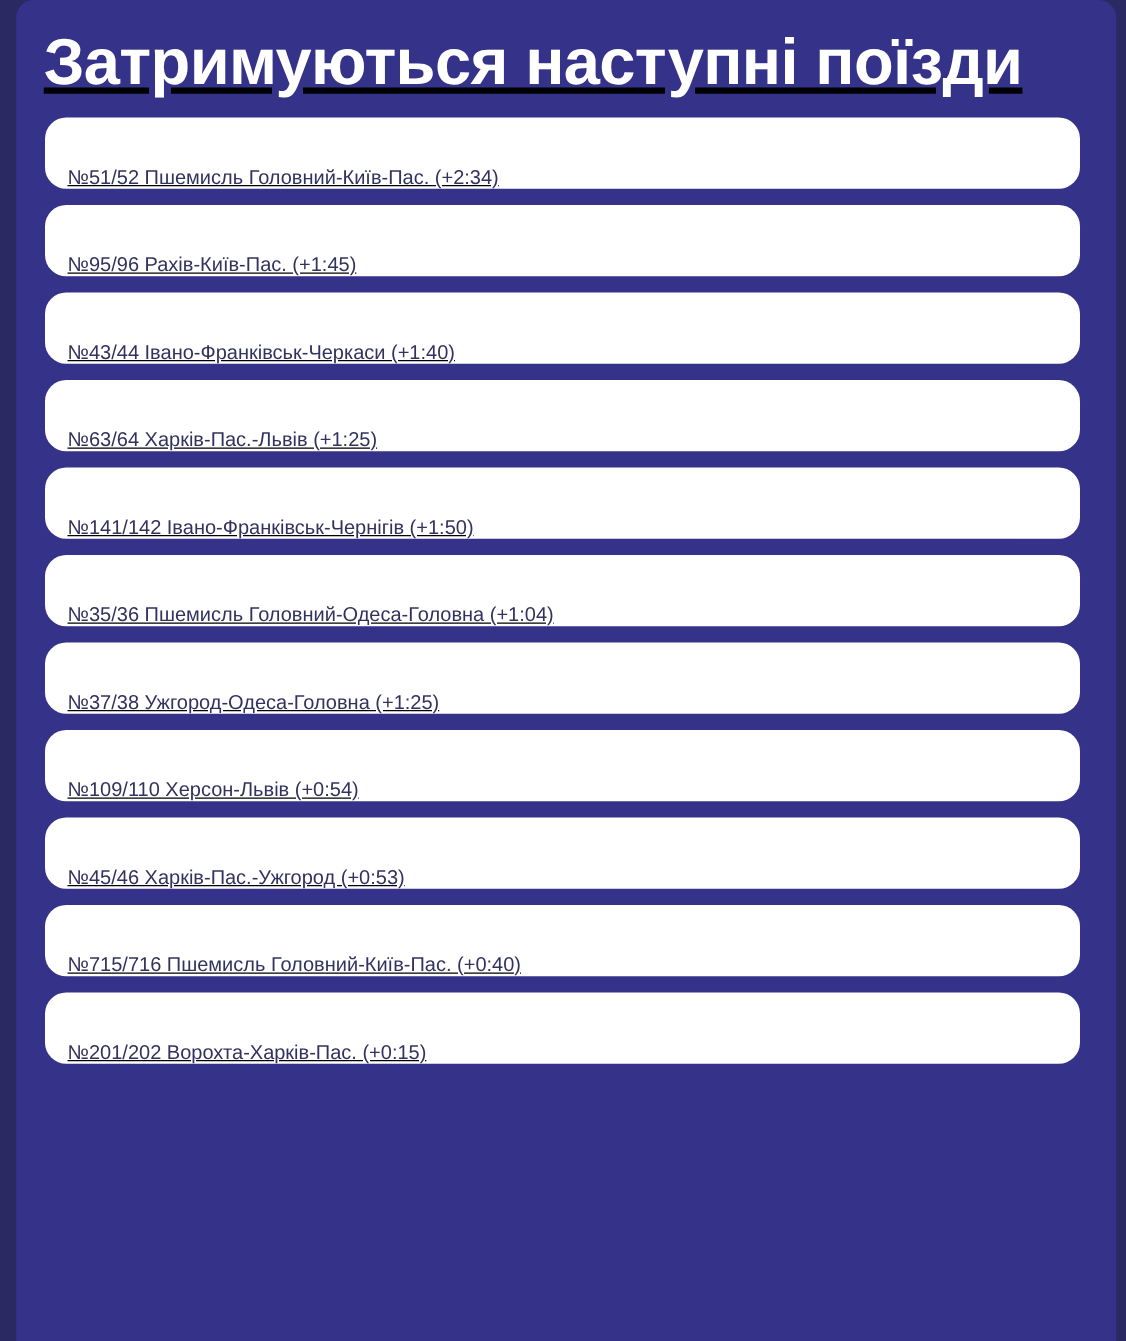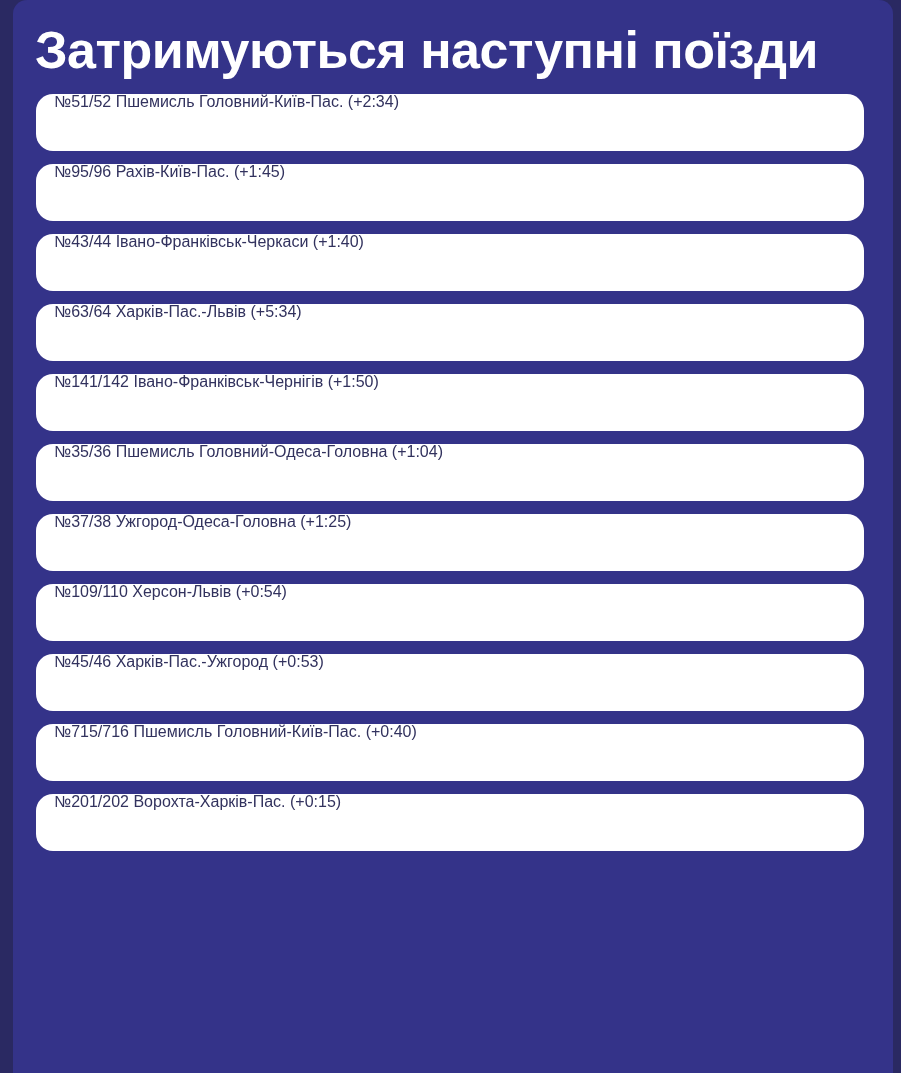--- a/index.html
+++ b/index.html
@@ -23,20 +23,21 @@
   }
   .board-panel {
     position: absolute;
     top: 0;
     left: 13px;
     width: 880px;
     height: 1073px;
     background: var(--panel-bg);
     border-radius: 14px 14px 0 0;
     padding: 21px 23px 0 21px;
+    text-decoration: underline;
   }
   .board-title {
     margin: 0 0 14px 0;
     padding: 0 0 0 1px;
     color: var(--title-text);
     font-size: 52px;
     line-height: 59px;
     font-weight: bold;
     letter-spacing: -0.5px;
     white-space: nowrap;
@@ -46,21 +47,21 @@
     margin: 0;
     padding: 0 0 0 2px;
   }
   .train-card {
     width: 828px;
     height: 57px;
     background: var(--card-bg);
     border-radius: 17px;
     margin-bottom: 13px;
     display: flex;
-    align-items: flex-start;
+    align-items: flex-end;
     padding: 0 24px 0 18px;
   }
   .train-card-label {
     color: var(--card-text);
     font-size: 16px;
     line-height: 1;
     white-space: nowrap;
   }
 </style>
 </head>
@@ -76,21 +77,21 @@
 
   <li class="train-card">
     <span class="train-card-label">№95/96 Рахів-Київ-Пас. (+1:45)</span>
   </li>
 
   <li class="train-card">
     <span class="train-card-label">№43/44 Івано-Франківськ-Черкаси (+1:40)</span>
   </li>
 
   <li class="train-card">
-    <span class="train-card-label">№63/64 Харків-Пас.-Львів (+5:34)</span>
+    <span class="train-card-label">№63/64 Харків-Пас.-Львів (+1:25)</span>
   </li>
 
   <li class="train-card">
     <span class="train-card-label">№141/142 Івано-Франківськ-Чернігів (+1:50)</span>
   </li>
 
   <li class="train-card">
     <span class="train-card-label">№35/36 Пшемисль Головний-Одеса-Головна (+1:04)</span>
   </li>
 

